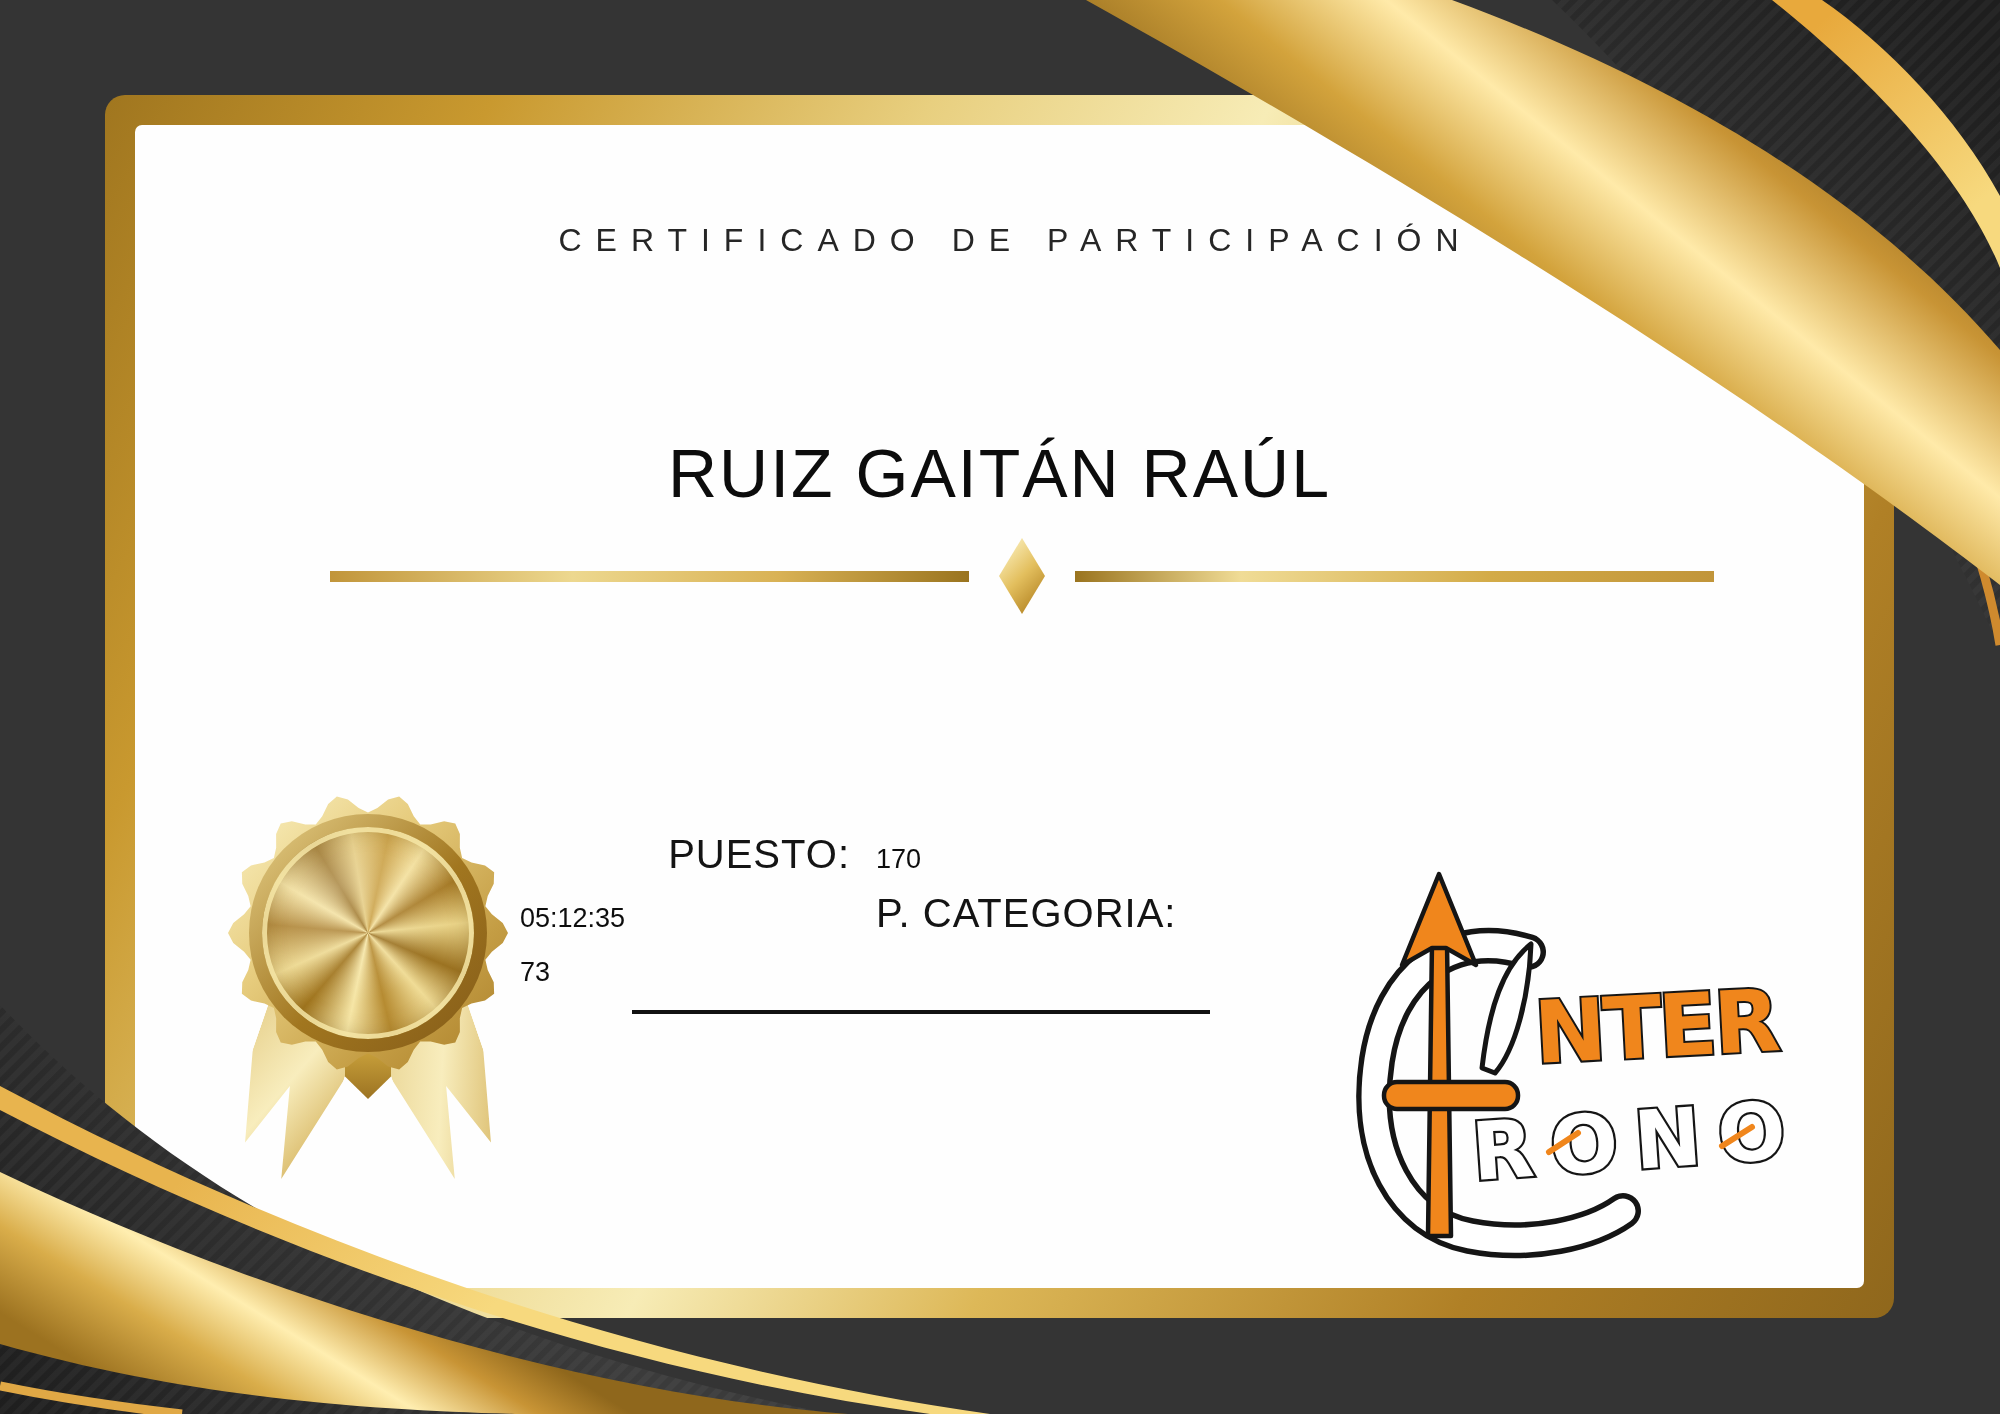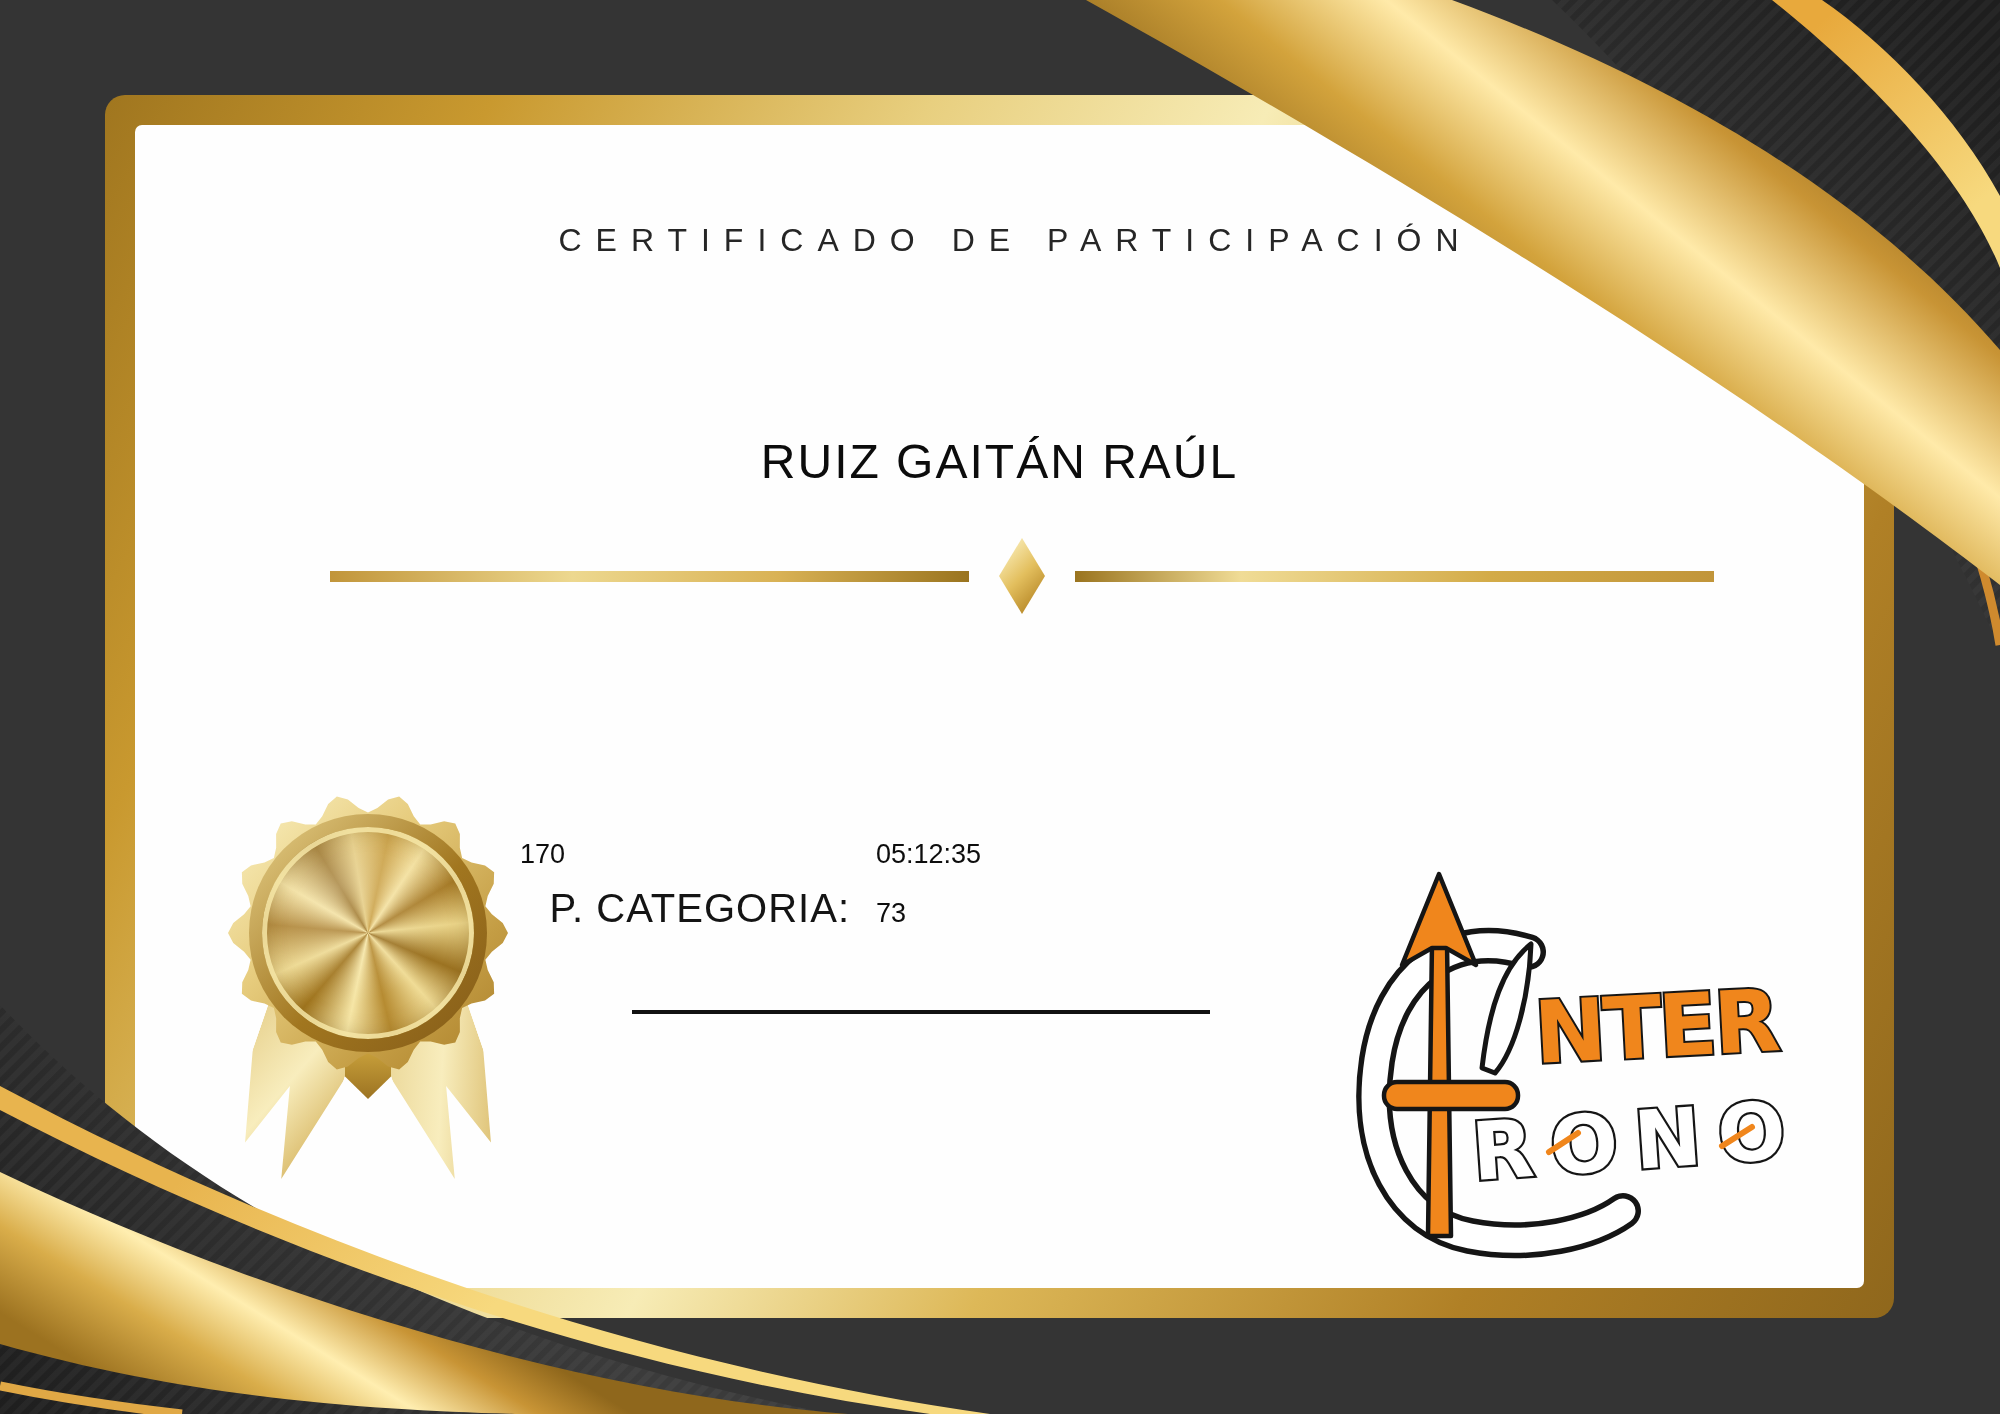--- a/index.html
+++ b/index.html
@@ -6,21 +6,21 @@
   .canvas{position:relative;width:2000px;height:1414px;background:#343434;overflow:hidden;
           font-family:"Liberation Sans",sans-serif;}
   
   .frame{position:absolute;left:105px;top:95px;width:1789px;height:1223px;border-radius:20px;
          background:linear-gradient(118deg,#a0761f 0%,#c9992f 16%,#e8cf7f 34%,#f7ecb6 48%,
                     #ddb858 62%,#b08026 82%,#8f671c 100%);}
   .paper{position:absolute;left:30px;top:30px;right:30px;bottom:30px;background:#fefefe;border-radius:7px;}
   
   .abs{position:absolute;left:105px;width:1789px;text-align:center;}
   .cert-title{top:222px;font-size:32px;font-weight:400;letter-spacing:14px;color:#262626;padding-left:16px;}
-  .cert-name{top:434px;font-size:48px;font-weight:400;letter-spacing:2px;color:#0c0c0c;}
+  .cert-name{top:434px;font-size:68px;font-weight:400;letter-spacing:2px;color:#0c0c0c;}
   .cert-subtitle{top:630px;font-size:34px;font-weight:500;letter-spacing:6px;color:#1b1b1b;}
   
   .divider{position:absolute;left:330px;top:538px;width:1384px;height:76px;display:flex;align-items:center;}
   .divider .line{flex:1;height:11px;}
   .line-left{background:linear-gradient(90deg,#c1953a,#edd88f 38%,#d9b255 70%,#9a741f 100%);}
   .line-right{background:linear-gradient(90deg,#9a741f,#f0dc96 26%,#d3ab48 65%,#c1953a 100%);}
   .diamond{width:46px;height:76px;margin:0 30px;flex:0 0 auto;
            background:linear-gradient(135deg,#f9ecb6 12%,#e3bf5e 50%,#b07f1e 92%);
            clip-path:polygon(50% 0,100% 50%,50% 100%,0 50%);}
   
@@ -68,20 +68,21 @@
   <div class="abs cert-name">RUIZ GAITÁN  RAÚL</div>
 
   <div class="divider">
     <div class="line line-left"></div>
     <div class="diamond"></div>
     <div class="line line-right"></div>
   </div>
 
 
   <div class="stats">
+    <div class="stat-label">PUESTO:</div>
     <div class="stat-value">170</div>
     <div class="stat-value">05:12:35</div>
     <div class="stat-label">P. CATEGORIA:</div>
     <div class="stat-value">73</div>
   </div>
   <div class="stats-rule"></div>
 
   <div class="medal">
     <div class="ribbon ribbon-left"></div>
     <div class="ribbon ribbon-right"></div>

